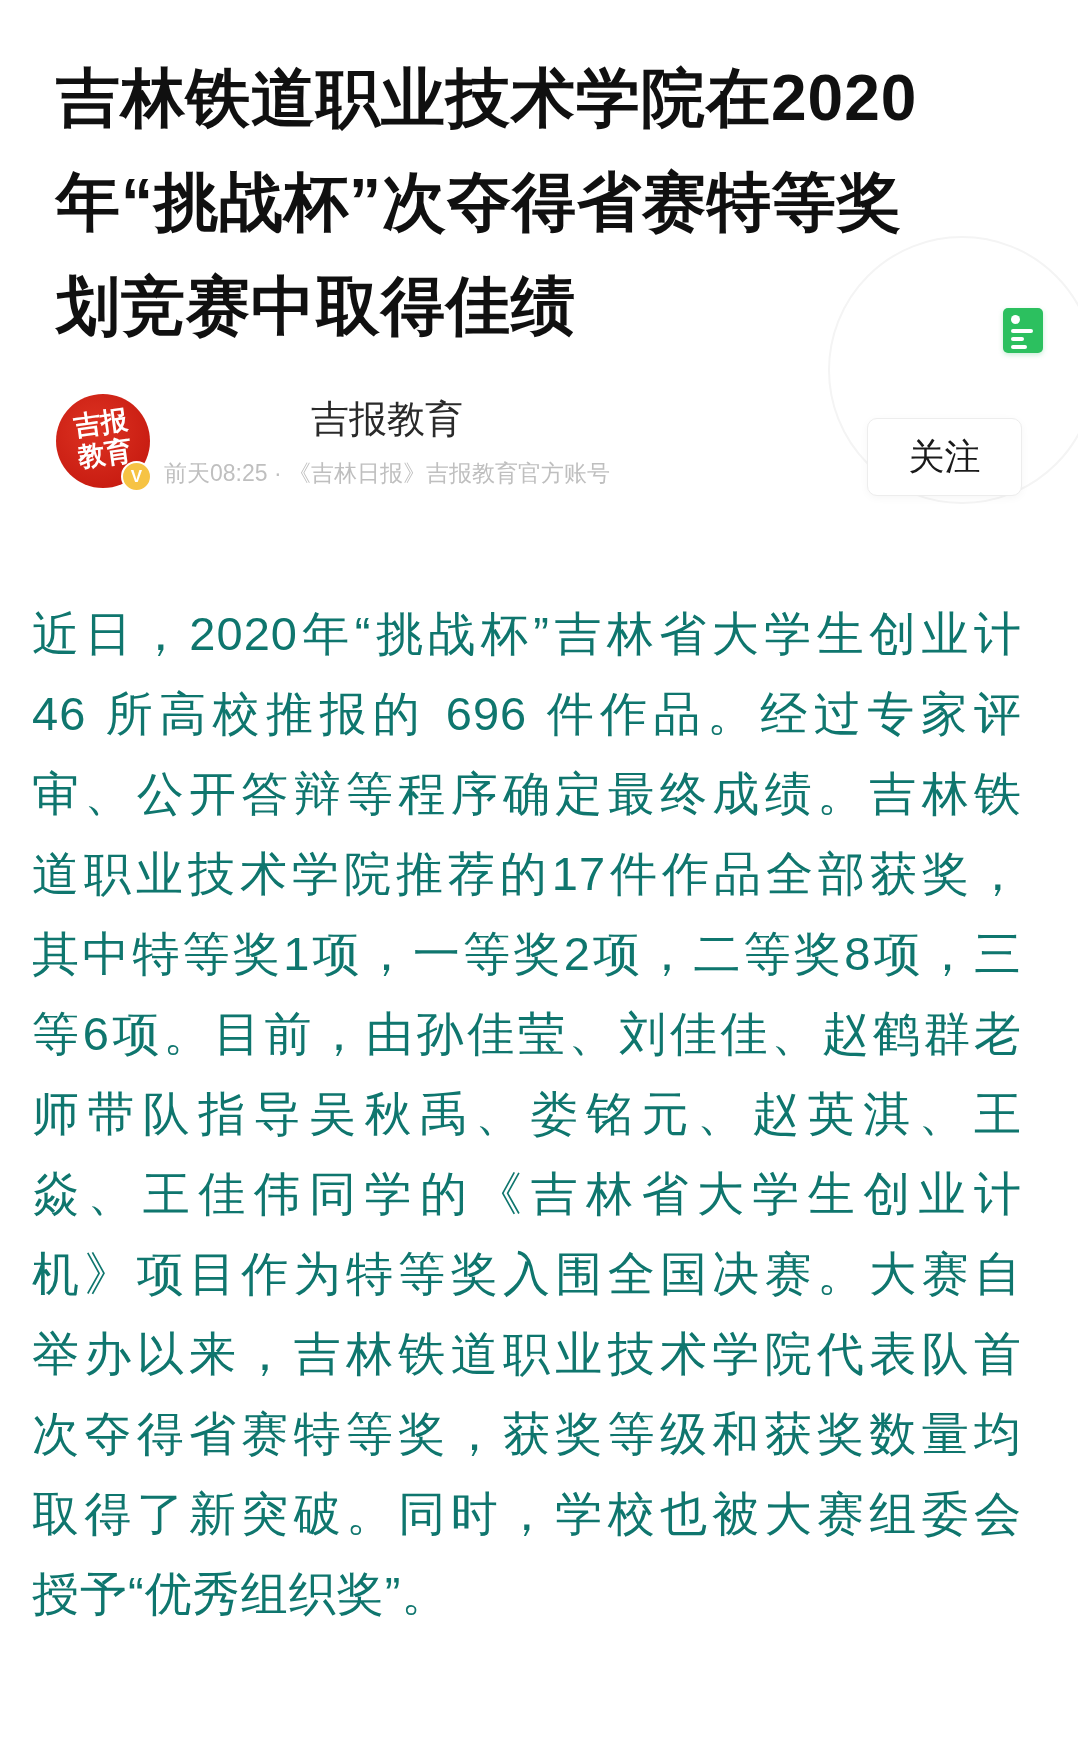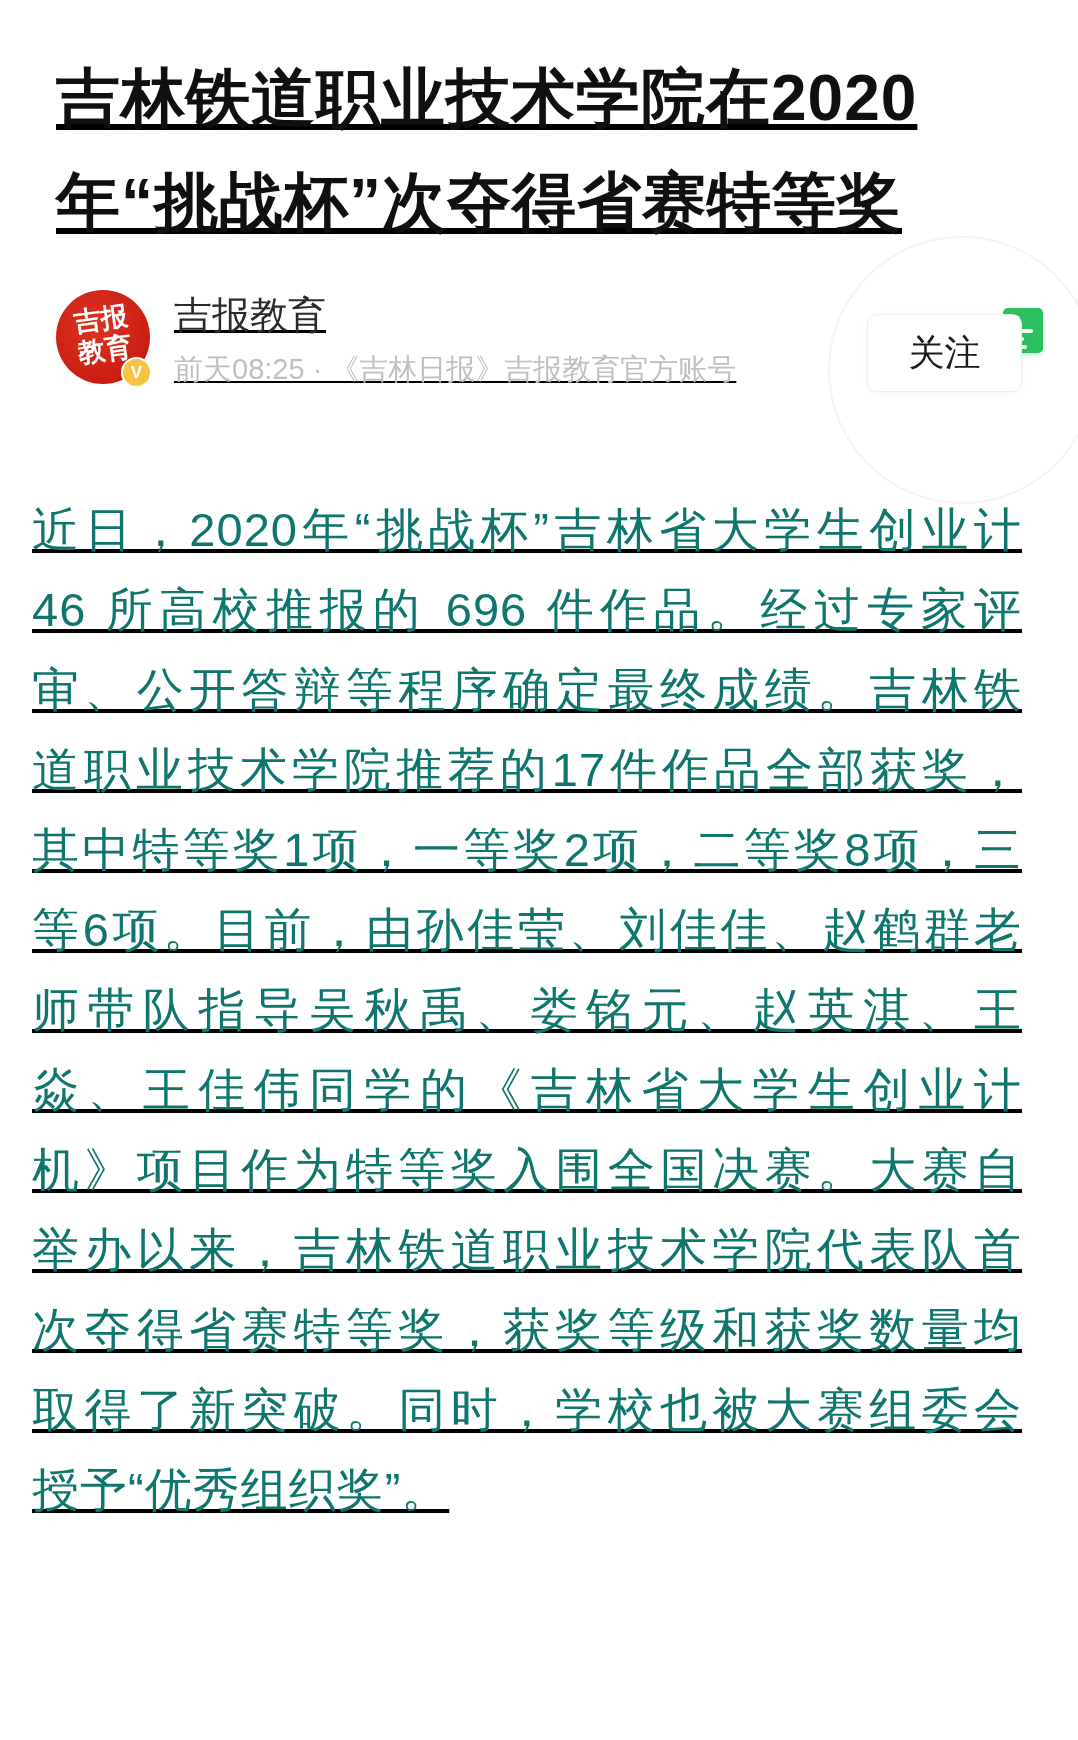--- a/index.html
+++ b/index.html
@@ -7,21 +7,20 @@
     padding: 0;
     background: #ffffff;
     font-family: "Liberation Sans", "DejaVu Sans", sans-serif;
   }
   .page {
     position: relative;
     width: 1078px;
     height: 1740px;
     background: #ffffff;
     overflow: hidden;
-    text-decoration: underline;
   }
   
   .watermark-circle {
     position: absolute;
     left: 828px;
     top: 236px;
     width: 264px;
     height: 264px;
     border-radius: 50%;
     border: 2px solid #f4f4f4;
@@ -96,30 +95,30 @@
     height: 27px;
     border-radius: 50%;
     background: #f6c344;
     border: 2px solid #ffffff;
     color: #ffffff;
     font-size: 17px;
     font-weight: 700;
     line-height: 27px;
     text-align: center;
   }
-  .author-info { margin-left: 24px; padding-top: 8px; }
+  .author-info { margin-left: 14px; padding-top: 8px; text-align: center; }
   .author-name {
     font-size: 38px;
     color: #2a2a2a;
     font-weight: 500;
     line-height: 46px;
   }
   .author-meta {
     margin-top: 14px;
-    font-size: 29px;
+    font-size: 23px;
     color: #bfbfbf;
     line-height: 34px;
     white-space: nowrap;
   }
   .follow-btn {
     position: absolute;
     right: 0;
     top: 30px;
     width: 155px;
     height: 78px;
@@ -159,20 +158,21 @@
   <div class="outline-widget">
     <span class="dot"></span>
     <span class="bar bar1"></span>
     <span class="bar bar2"></span>
     <span class="bar bar3"></span>
   </div>
 
   <h1 class="title">
       <span class="title-line">吉林铁道职业技术学院在2020</span>
       <span class="title-line">年“挑战杯”次夺得省赛特等奖</span>
+      <span class="title-line">划竞赛中取得佳绩</span>
     </h1>
 
   <div class="author-row">
     <div class="avatar">
       <div class="avatar-text">
         <span>吉报</span><br>
         <span>教育</span>
       </div>
       <div class="verified-badge">V</div>
     </div>

